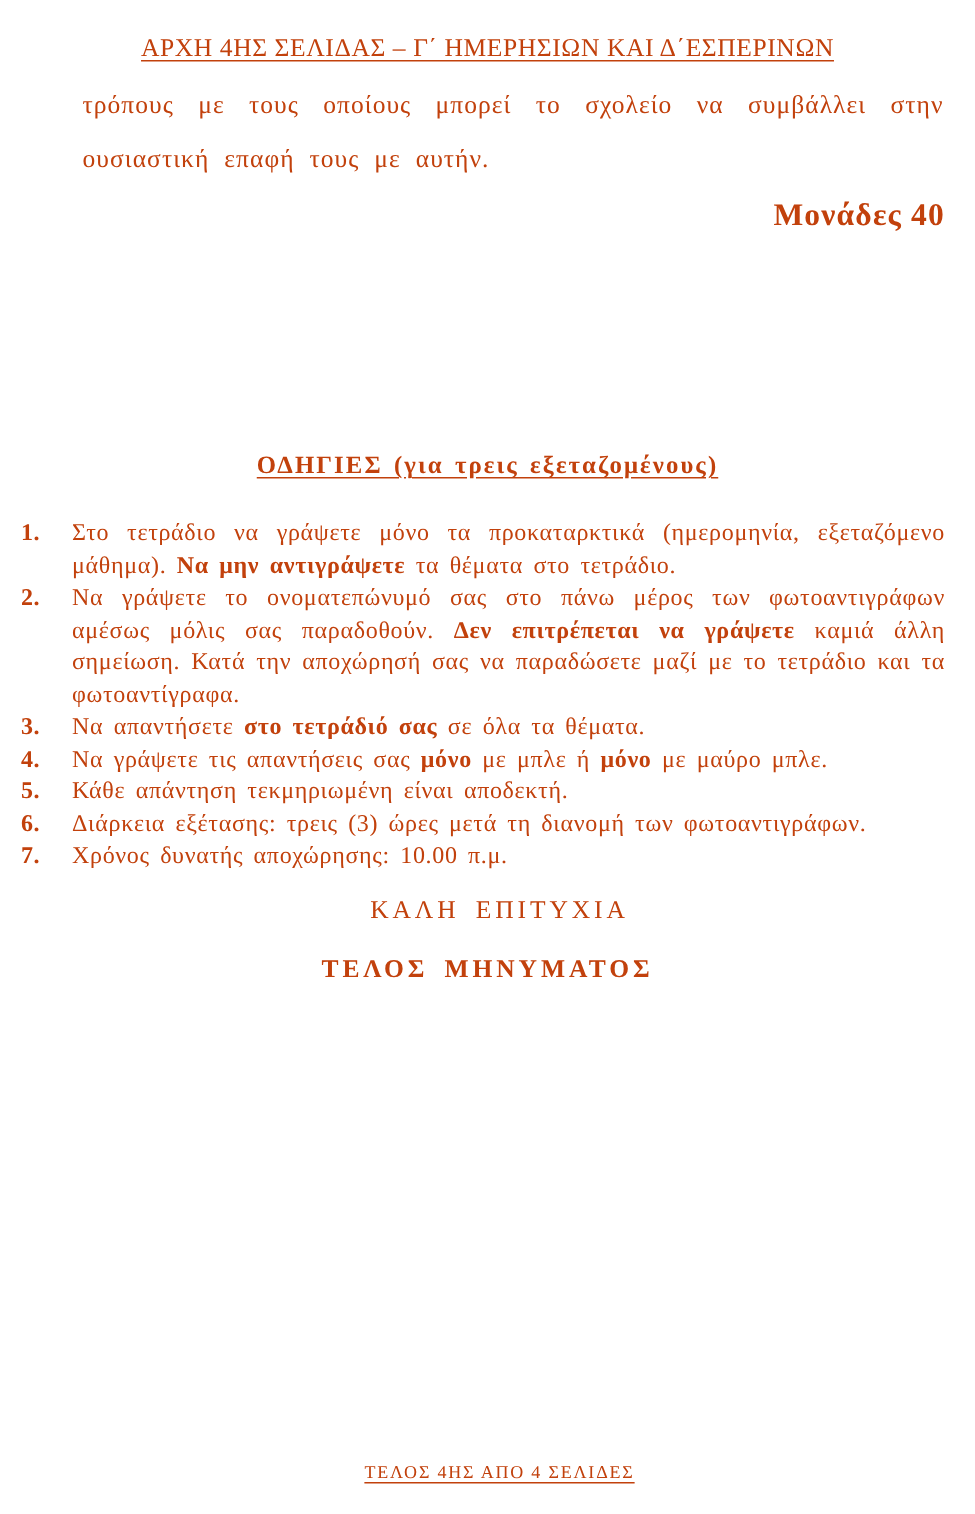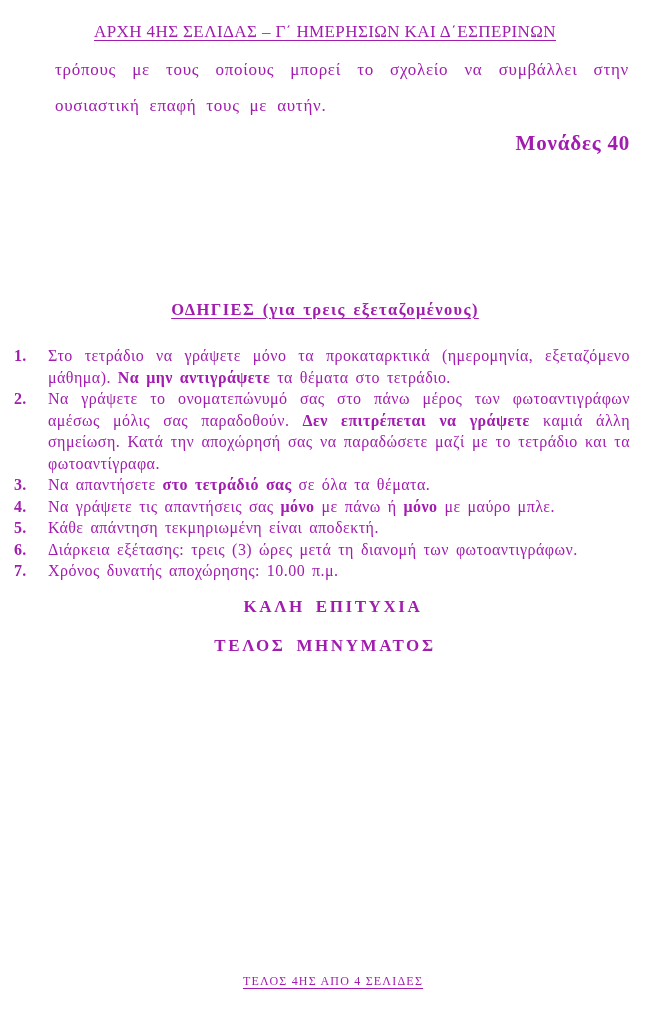--- a/index.html
+++ b/index.html
@@ -72,21 +72,21 @@
   }
   .run-normal { font-weight: normal; }
   .run-bold { font-weight: bold; }
   .run-bold-underline {
     font-weight: bold;
     text-underline-offset: 2px;
   }
   .good-luck {
     margin-top: 15px;
     text-align: center;
-    font-weight: bold;
+    font-weight: normal;
     font-size: 17px;
     letter-spacing: 2.6px;
     word-spacing: 4px;
     padding-left: 16px;
   }
   .end-message {
     margin-top: 19px;
     text-align: center;
     font-weight: bold;
     font-size: 17px;
@@ -103,21 +103,21 @@
     letter-spacing: 1.2px;
   }
   .page-footer .u {
     text-decoration: underline;
     text-underline-offset: 3px;
   }
 </style>
 </head>
 <body>
 
-<div class="page" style="color: #a21caf; background: rgb(255, 255, 255);">
+<div class="page" style="color: #c2410c; background: rgb(255, 255, 255);">
 
   <div class="doc-header">
     <span class="u">ΑΡΧΗ 4ΗΣ ΣΕΛΙΔΑΣ – Γ΄ ΗΜΕΡΗΣΙΩΝ ΚΑΙ Δ΄ΕΣΠΕΡΙΝΩΝ</span>
   </div>
 
   <div class="intro-paragraph">τρόπους με τους οποίους μπορεί το σχολείο να συμβάλλει στην ουσιαστική επαφή τους με αυτήν.</div>
 
   <div class="points-line">Μονάδες 40</div>
 
   <div class="instructions-heading">
@@ -135,21 +135,21 @@
       <span class="instruction-text"><span class="run-normal">Να γράψετε το ονοματεπώνυμό σας στο πάνω μέρος των φωτοαντιγράφων αμέσως μόλις σας παραδοθούν. </span><span class="run-bold-underline">Δεν επιτρέπεται να γράψετε</span><span class="run-normal"> καμιά άλλη σημείωση. Κατά την αποχώρησή σας να παραδώσετε μαζί με το τετράδιο και τα φωτοαντίγραφα.</span></span>
     </div>
 
     <div class="instruction-item">
       <span class="instruction-number">3.</span>
       <span class="instruction-text"><span class="run-normal">Να απαντήσετε </span><span class="run-bold-underline">στο τετράδιό σας</span><span class="run-normal"> σε όλα τα θέματα.</span></span>
     </div>
 
     <div class="instruction-item">
       <span class="instruction-number">4.</span>
-      <span class="instruction-text"><span class="run-normal">Να γράψετε τις απαντήσεις σας </span><span class="run-bold">μόνο</span><span class="run-normal"> με πάνω ή </span><span class="run-bold">μόνο</span><span class="run-normal"> με μαύρο μπλε.</span></span>
+      <span class="instruction-text"><span class="run-normal">Να γράψετε τις απαντήσεις σας </span><span class="run-bold">μόνο</span><span class="run-normal"> με μπλε ή </span><span class="run-bold">μόνο</span><span class="run-normal"> με μαύρο μπλε.</span></span>
     </div>
 
     <div class="instruction-item">
       <span class="instruction-number">5.</span>
       <span class="instruction-text"><span class="run-normal">Κάθε απάντηση τεκμηριωμένη είναι αποδεκτή.</span></span>
     </div>
 
     <div class="instruction-item">
       <span class="instruction-number">6.</span>
       <span class="instruction-text"><span class="run-normal">Διάρκεια εξέτασης: τρεις (3) ώρες μετά τη διανομή των φωτοαντιγράφων.</span></span>

